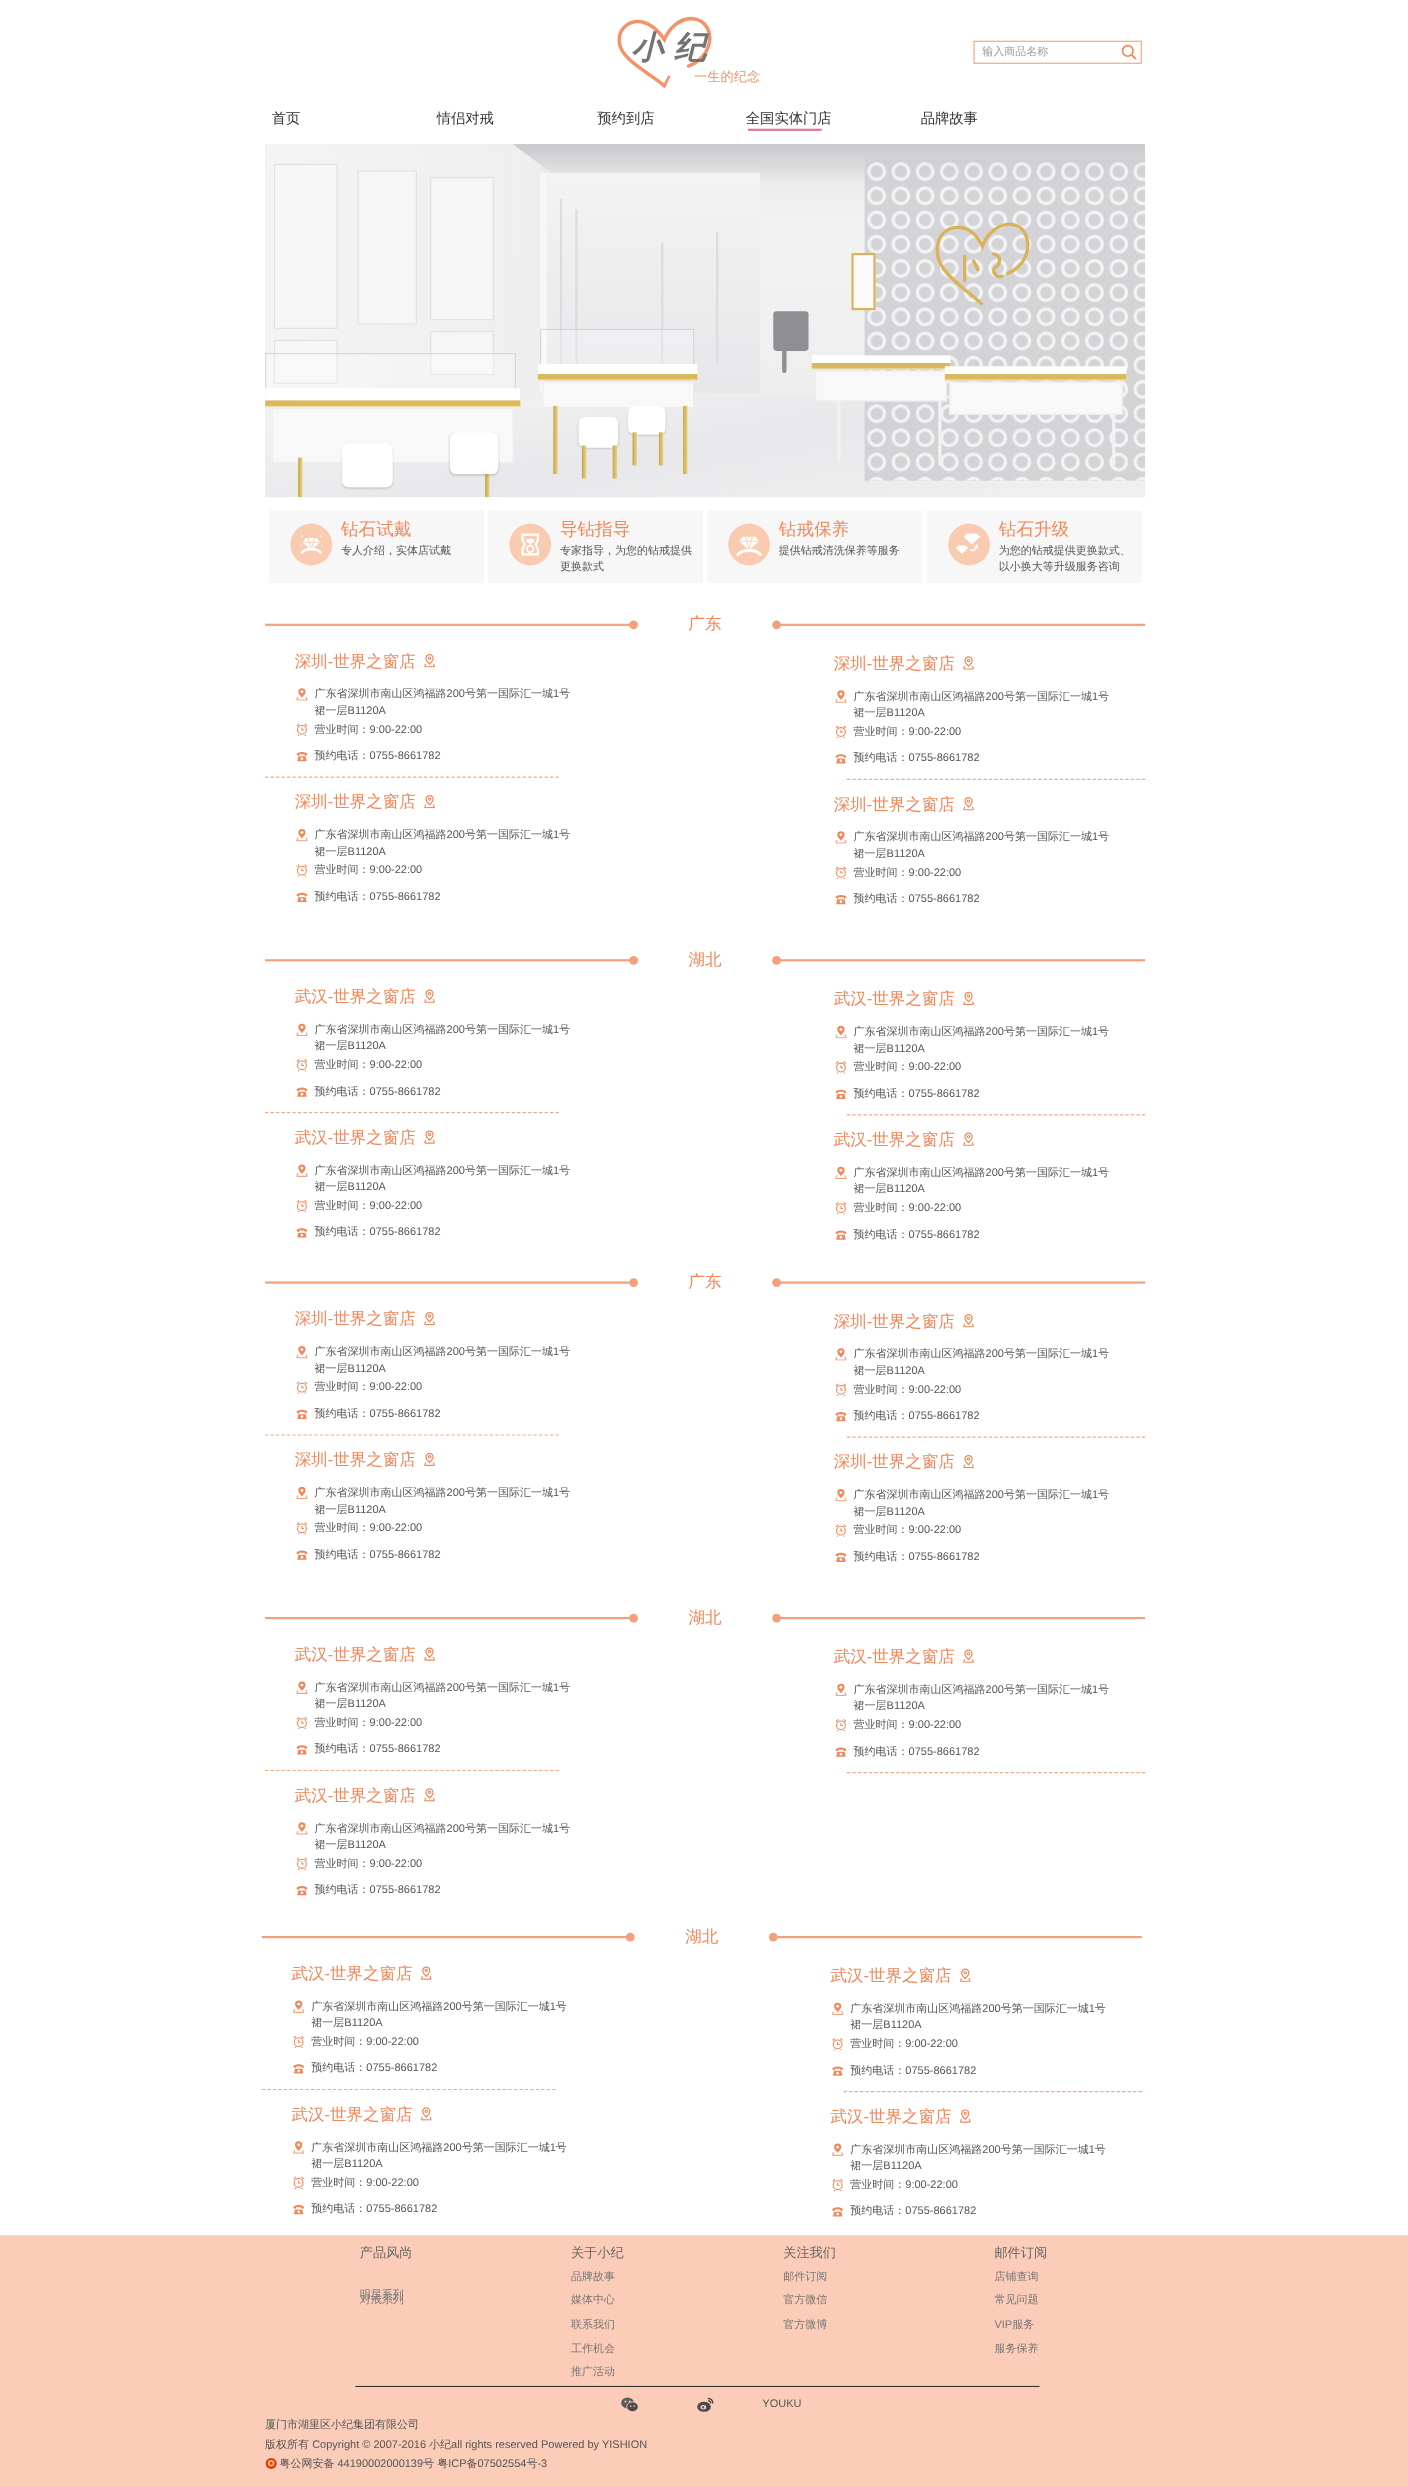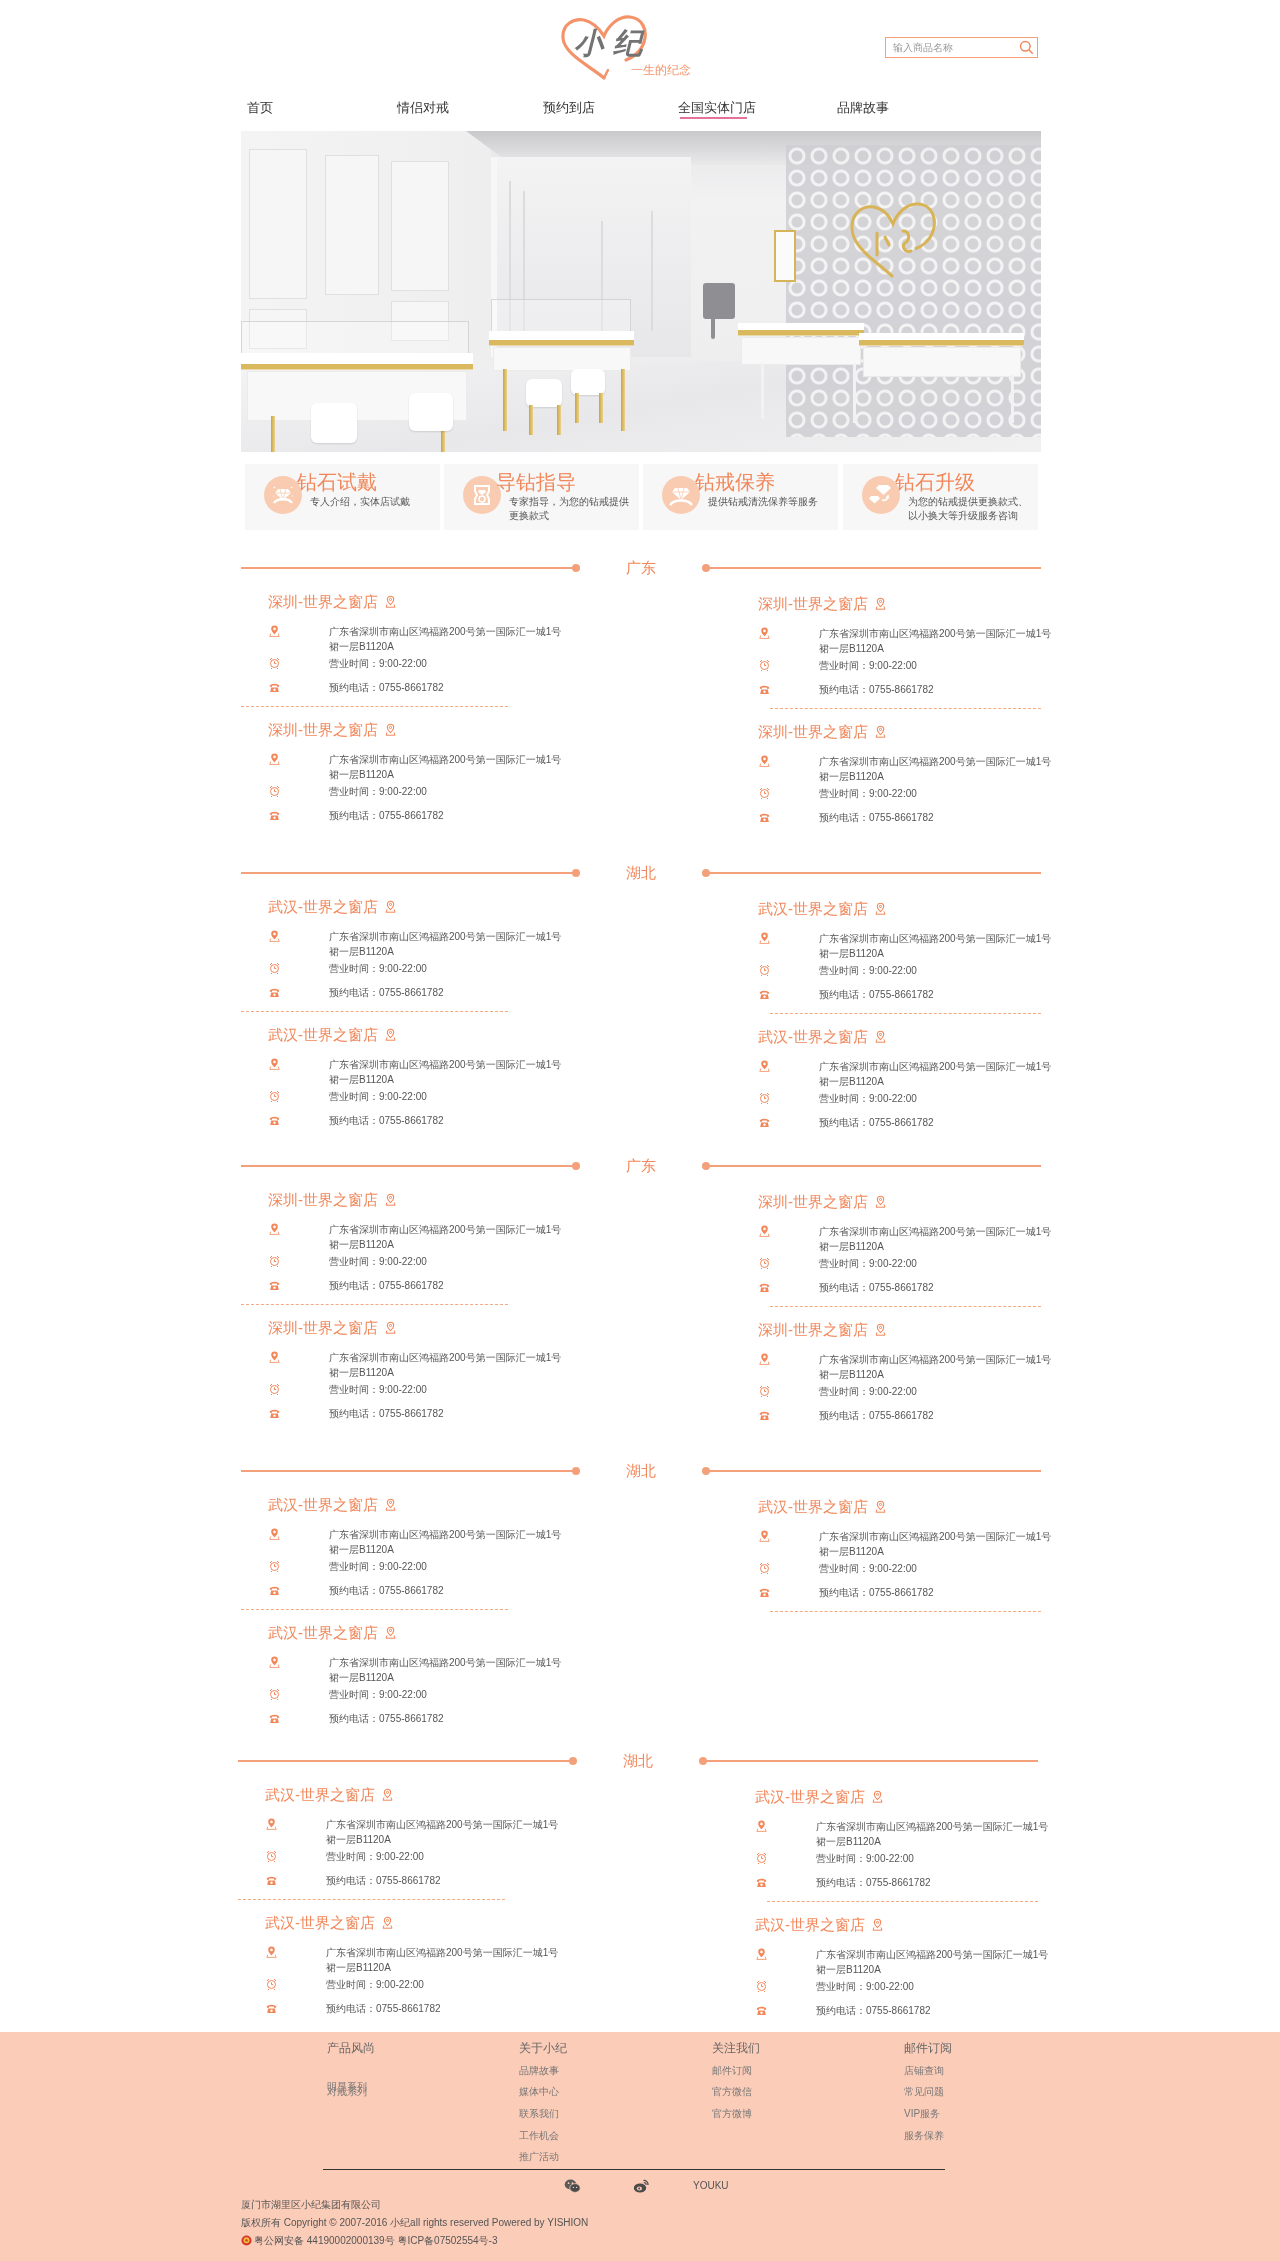--- a/index.html
+++ b/index.html
@@ -44,38 +44,38 @@
   .b-case-body { position: absolute; background: #f8f8f9; border: 1px solid #ebebec; }
   .b-leg { position: absolute; width: 4px; background: linear-gradient(90deg,#c9a544,#ead38c); }
   .b-chair { position: absolute; background: #ffffff; border-radius: 6px; box-shadow: 0 1px 2px rgba(0,0,0,0.12); }
   .b-darkchair { position: absolute; background: #8e8e93; border-radius: 3px; }
   .b-glass { position: absolute; border: 1px solid rgba(200,200,205,0.7); background: rgba(255,255,255,0.25); }
 
   
   .svc { position: absolute; top: 464px; width: 195px; height: 66px; background: #f7f7f7; cursor: pointer; }
   .svc-circle { position: absolute; left: 19px; top: 12px; width: 38px; height: 38px; border-radius: 50%; background: #f9cbb0; }
   .svc-circle svg { position: absolute; left: 7px; top: 7px; width: 24px; height: 24px; }
-  .svc-title { position: absolute; left: 52px; top: 8px; font-size: 20px; line-height: 20px; color: #f2875a; white-space: nowrap; }
+  .svc-title { position: absolute; left: 65px; top: 8px; font-size: 16px; line-height: 20px; color: #f2875a; white-space: nowrap; }
   .svc-desc { position: absolute; left: 65px; top: 31px; width: 122px; font-size: 10px; line-height: 14px; color: #555; }
 
   
   .region { position: absolute; left: 241px; width: 800px; height: 290px; }
   .dl-left { position: absolute; left: 0; top: 0; width: 334px; height: 2px; background: #f4a07a; }
   .dl-right { position: absolute; left: 466px; top: 0; width: 334px; height: 2px; background: #f4a07a; }
   .dot { position: absolute; top: -3px; width: 8px; height: 8px; border-radius: 50%; background: #f4a07a; }
   .dot-l { left: 331px; } .dot-r { left: 461px; }
   .region-title { position: absolute; left: 365px; top: -9px; width: 70px; text-align: center; font-size: 15px; line-height: 20px; color: #f2875a; }
   .col { position: absolute; top: 0; width: 290px; height: 290px; }
   .col-left { left: 27px; } .col-right { left: 517px; }
   .store { position: absolute; left: 0; width: 280px; height: 128px; }
   .store-title { position: absolute; left: 0; top: 0; font-size: 15px; line-height: 18px; color: #f2875a; white-space: nowrap; cursor: pointer; }
   .store-title .pin { display: inline-block; width: 11px; height: 13px; margin-left: 7px; vertical-align: -1px; }
   .row { position: absolute; left: 0; width: 270px; }
   .row .ic { position: absolute; left: 1px; top: 1px; width: 11px; height: 12px; }
-  .row .txt { position: absolute; left: 18px; top: 0; width: 234px; font-size: 10px; line-height: 15px; color: #555; margin-left: 43px; }
+  .row .txt { position: absolute; left: 18px; top: 0; width: 234px; font-size: 10px; line-height: 15px; color: #555; }
   .r-addr { top: 31px; } .r-hours { top: 63px; } .r-phone { top: 87px; }
   .dash { position: absolute; top: 113px; height: 0; border-top: 1px dashed #f4a982; }
   .col-left .dash { left: -27px; width: 267px; }
   .col-right .dash { left: 12px; width: 271px; }
 
   
   .footer { position: absolute; left: 0; top: 2032px; width: 1280px; height: 229px; background: #fbccb8; }
   .f-col { position: absolute; top: 8px; width: 150px; }
   .f-head { position: absolute; left: 0; top: 0; font-size: 12px; line-height: 16px; color: #666; white-space: nowrap; }
   .f-link { position: absolute; left: 0; font-size: 10px; line-height: 14px; color: #777; white-space: nowrap; cursor: pointer; }

